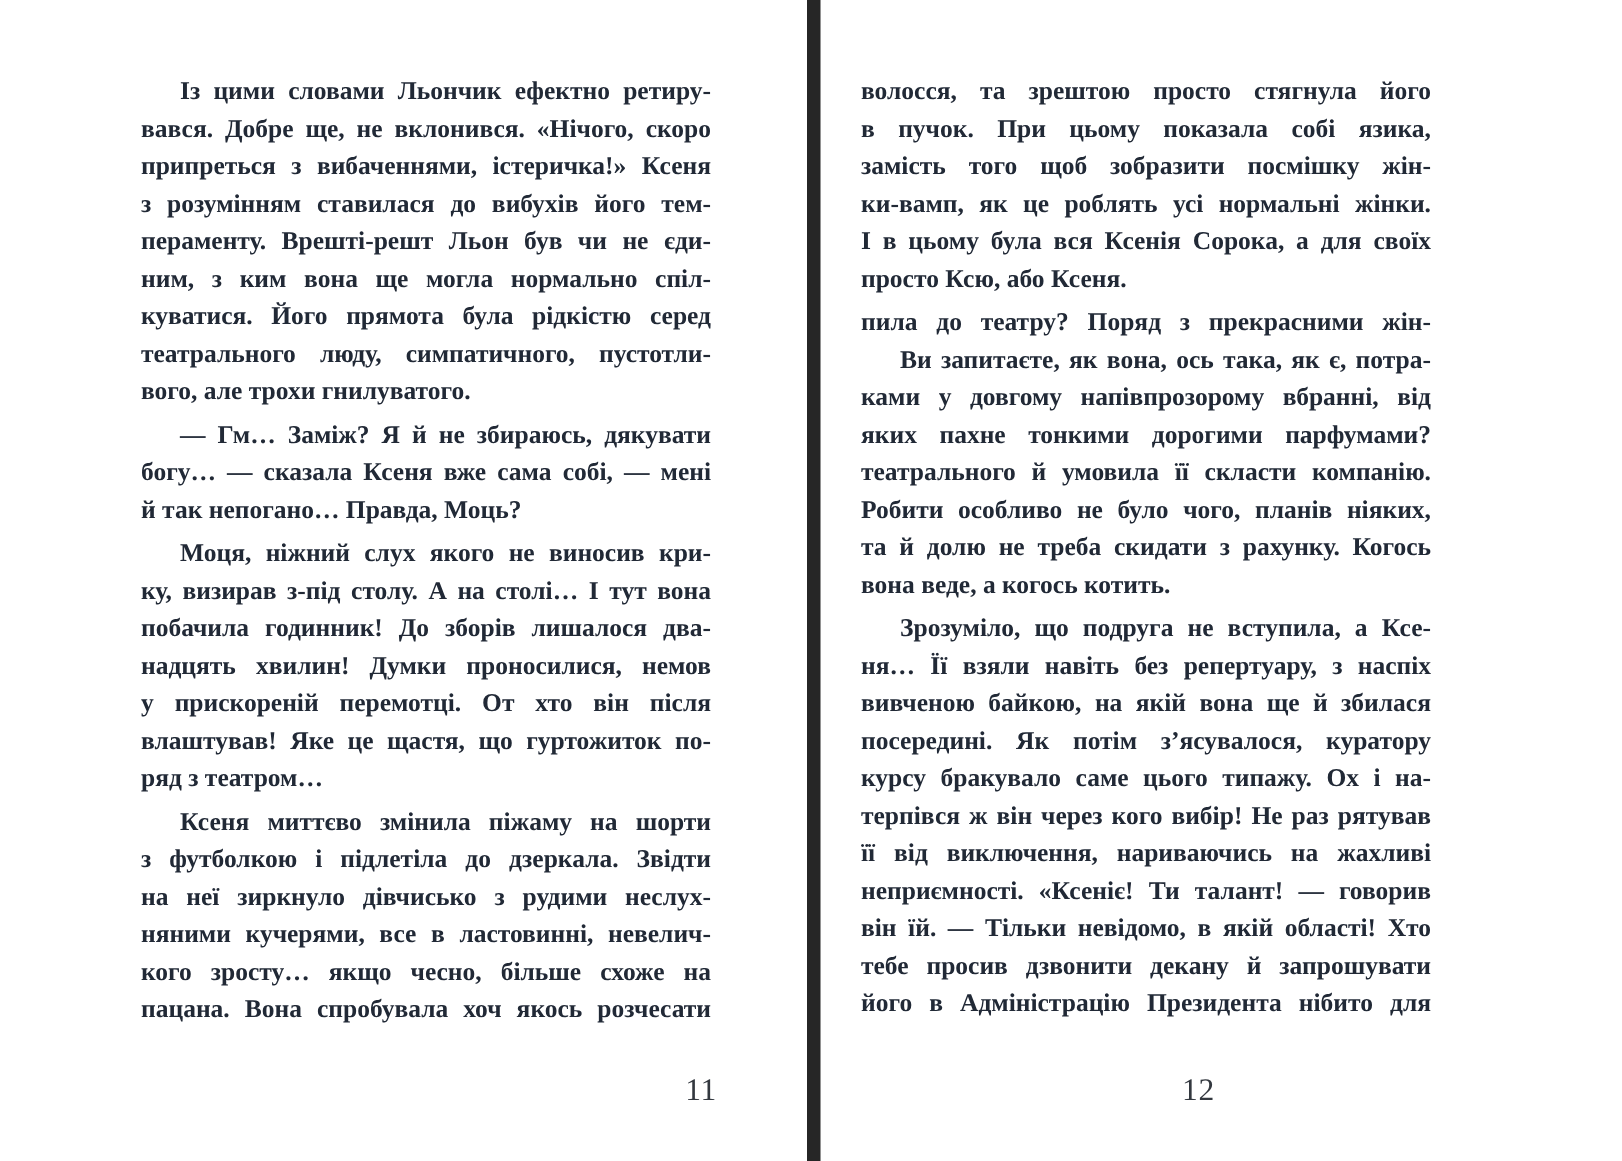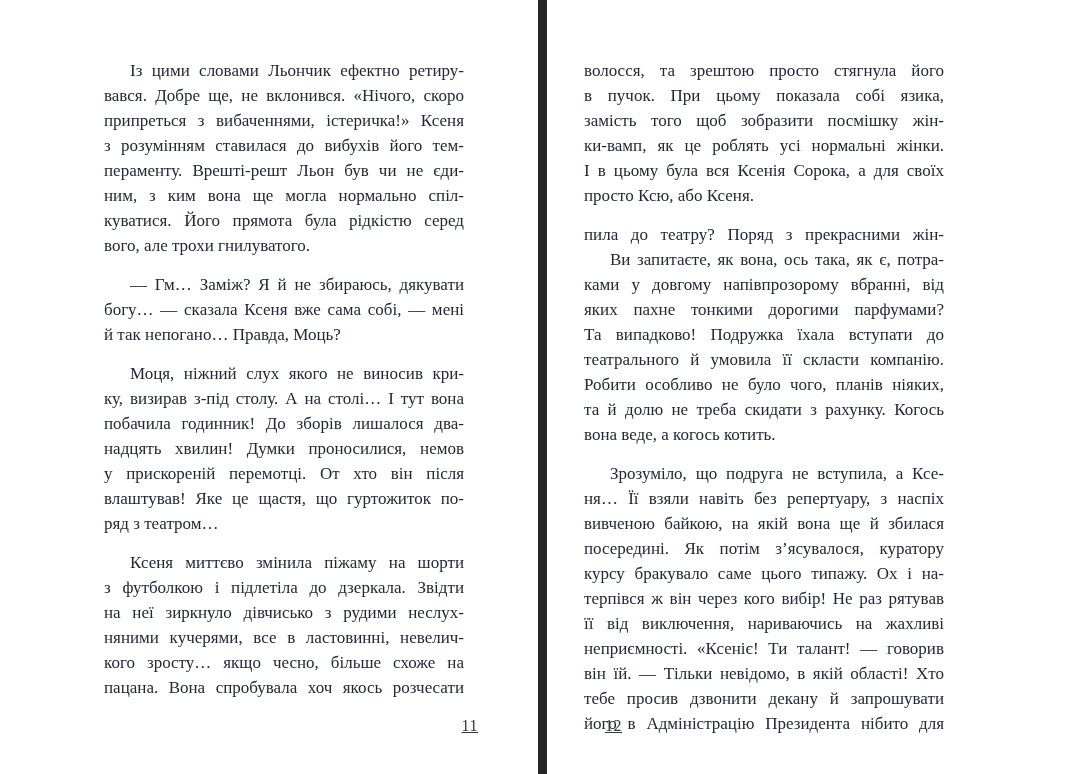--- a/index.html
+++ b/index.html
@@ -4,48 +4,49 @@
 <style>
   html,body{margin:0;padding:0;background:#ffffff;}
   #canvas{
     position:relative;width:1081px;height:774px;background:#ffffff;
     overflow:hidden;font-family:"Liberation Serif","DejaVu Serif",serif;
   }
   .spine{position:absolute;top:0;left:538px;width:9px;height:774px;background:#262626;}
   .page{position:absolute;top:44px;width:388px;}
   .page-left{left:90px;}
   .page-right{left:570px;}
-  .para{margin:14px;padding:0;}
+  .para{margin:4px;padding:0;font-weight:bold;}
   .line{
     height:25px;line-height:25px;font-size:17px;color:#212936;
     text-align:justify;text-align-last:justify;
     white-space:nowrap;overflow:visible;
   }
   .line.last{text-align:center;text-align-last:left;}
   .line.indent{padding-left:26px;}
   .pagenum{
     position:absolute;top:716px;width:388px;height:20px;
-    font-size:16px;line-height:20px;color:#33383f;letter-spacing:0.5px;text-decoration:underline;
+    font-size:21px;line-height:20px;color:#33383f;letter-spacing:0.5px;
   }
   .pagenum-left{left:90px;text-align:right;}
-  .pagenum-right{left:605px;text-align:left;}
+  .pagenum-right{left:605px;text-align:center;}
 </style>
 </head>
 <body>
 
 <div id="canvas">
   <div class="page page-left" id="left-page">
       <div class="para">
         <div class="line indent">Із цими словами Льончик ефектно ретиру-</div>
         <div class="line">вався. Добре ще, не вклонився. «Нічого, скоро</div>
         <div class="line">припреться з вибаченнями, істеричка!» Ксеня</div>
         <div class="line">з розумінням ставилася до вибухів його тем-</div>
         <div class="line">пераменту. Врешті-решт Льон був чи не єди-</div>
         <div class="line">ним, з ким вона ще могла нормально спіл-</div>
         <div class="line">куватися. Його прямота була рідкістю серед</div>
+        <div class="line">театрального люду, симпатичного, пустотли-</div>
         <div class="line last">вого, але трохи гнилуватого.</div>
       </div>
       <div class="para">
         <div class="line indent">— Гм… Заміж? Я й не збираюсь, дякувати</div>
         <div class="line">богу… — сказала Ксеня вже сама собі, — мені</div>
         <div class="line last">й так непогано… Правда, Моць?</div>
       </div>
       <div class="para">
         <div class="line indent">Моця, ніжний слух якого не виносив кри-</div>
         <div class="line">ку, визирав з-під столу. А на столі… І тут вона</div>
@@ -74,21 +75,20 @@
         <div class="line">замість того щоб зобразити посмішку жін-</div>
         <div class="line">ки-вамп, як це роблять усі нормальні жінки.</div>
         <div class="line">І в цьому була вся Ксенія Сорока, а для своїх</div>
         <div class="line last">просто Ксю, або Ксеня.</div>
       </div>
       <div class="para">
         <div class="line">пила до театру? Поряд з прекрасними жін-</div>
         <div class="line indent">Ви запитаєте, як вона, ось така, як є, потра-</div>
         <div class="line">ками у довгому напівпрозорому вбранні, від</div>
         <div class="line">яких пахне тонкими дорогими парфумами?</div>
-        <div class="line">Та випадково! Подружка їхала вступати до</div>
         <div class="line">театрального й умовила її скласти компанію.</div>
         <div class="line">Робити особливо не було чого, планів ніяких,</div>
         <div class="line">та й долю не треба скидати з рахунку. Когось</div>
         <div class="line last">вона веде, а когось котить.</div>
       </div>
       <div class="para">
         <div class="line indent">Зрозуміло, що подруга не вступила, а Ксе-</div>
         <div class="line">ня… Її взяли навіть без репертуару, з наспіх</div>
         <div class="line">вивченою байкою, на якій вона ще й збилася</div>
         <div class="line">посередині. Як потім з’ясувалося, куратору</div>

